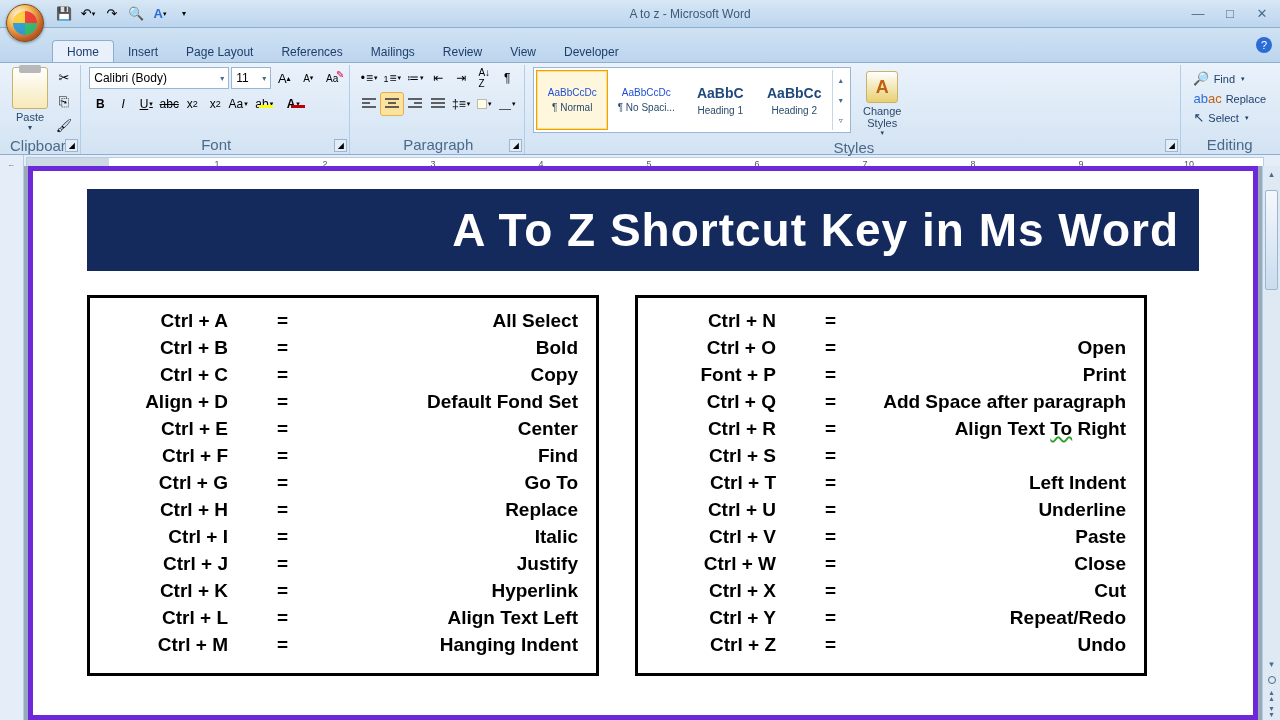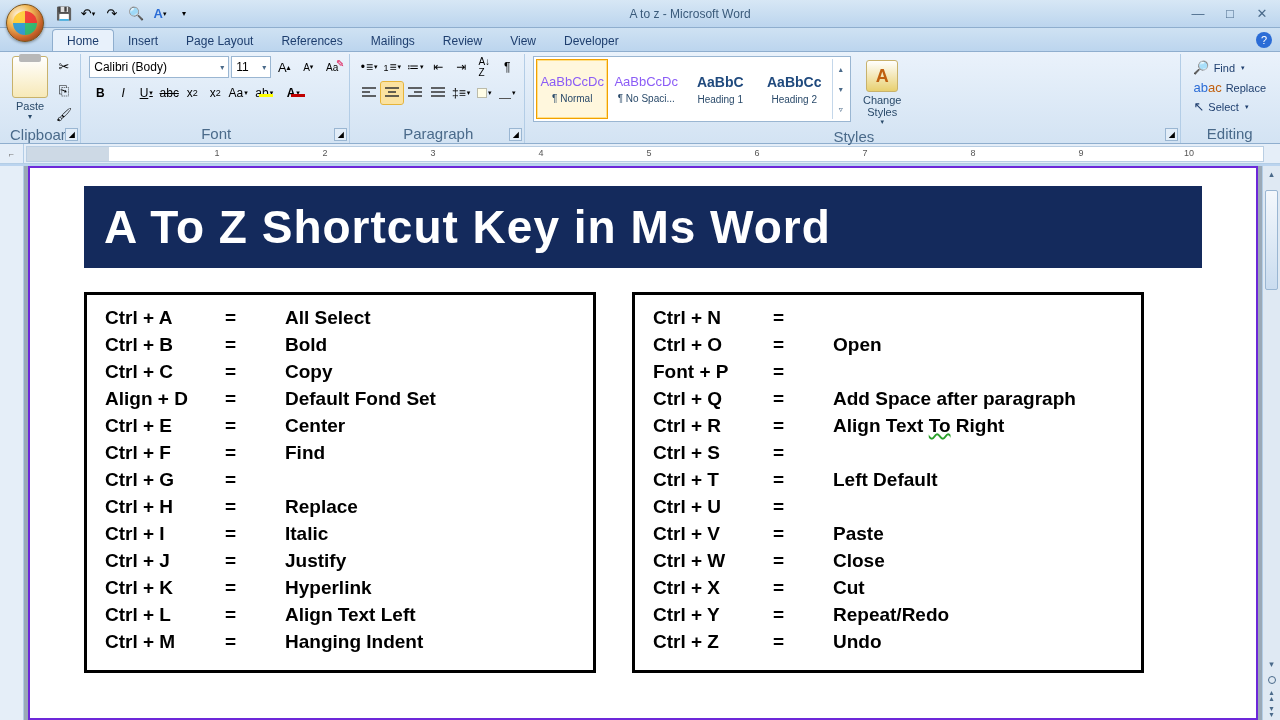--- a/index.html
+++ b/index.html
@@ -30,21 +30,21 @@
 }
 .qat-items { margin-left:48px; display:flex; gap:4px; align-items:center;}
 .qat-btn { width:20px; height:20px; display:flex; align-items:center; justify-content:center; border-radius:2px; }
 .ico { font-size:13px; line-height:1; }
 .title-center { flex:1; text-align:center; color:#3a5a7a; font-size:12px;}
 .win-controls { display:flex; gap:8px; }
 .win-btn { width:24px; height:18px; display:flex; align-items:center; justify-content:center; color:#4a6a8a; font-size:13px;}
 
 
 .tabs {
-  height:24px;
+  height:35px;
   background:linear-gradient(#cfe2f3,#bcd5ee);
   display:flex; align-items:flex-end;
   padding-left:52px;
   font-size:12px;
   border-bottom:1px solid #8faece;
 }
 .tab { padding:4px 14px 3px; color:#1e3e6e; cursor:default; border-top-left-radius:4px; border-top-right-radius:4px;}
 .tab.active { background:#e8f1fb; border:1px solid #8faece; border-bottom:none; }
 .help-ico { margin-left:auto; margin-right:8px; width:16px; height:16px; border-radius:50%; background:#2b6cd6; color:#fff; font-size:11px; display:flex; align-items:center;justify-content:center; align-self:center;}
 
@@ -113,21 +113,21 @@
 
 
 .styles-gallery{
   display:flex; gap:2px; background:#fff; border:1px solid #9ab6d2; padding:2px; height:66px;
 }
 .style-item{
   width:72px; border:1px solid transparent; padding:2px; text-align:center;
   display:flex; flex-direction:column; justify-content:center; gap:4px;
 }
 .style-item.sel{ border-color:#f2a100; background:#fff7dd; box-shadow:inset 0 0 0 1px #ffe089;}
-.style-prev{ font-size:13px; color:#8b5cf6;}
+.style-prev{ font-size:10px; color:#1d4ed8;}
 .style-item:nth-child(3) .style-prev,
 .style-item:nth-child(4) .style-prev{ color:#1f497d; font-weight:bold; font-size:14px;}
 .style-name{ font-size:10px; color:#2a4a6a; white-space:nowrap; overflow:hidden;}
 .gallery-more{ width:16px; display:flex; flex-direction:column; border-left:1px solid #c4d7ea;}
 .gallery-more div{flex:1;display:flex;align-items:center;justify-content:center;font-size:8px;color:#4a6a8a;}
 .change-styles{ width:54px; text-align:center; font-size:11px; color:#2a4a6a; padding-top:4px;}
 .change-styles .ico-big{ width:32px;height:32px;margin:0 auto 2px;background:linear-gradient(#fff,#e8d070);border:1px solid #c8b26c;border-radius:3px; display:flex;align-items:center;justify-content:center;font-size:18px;font-weight:bold;color:#c06010;}
 
 
 .edit-list{ display:flex; flex-direction:column; gap:2px; padding-top:2px;}
@@ -153,22 +153,23 @@
 .vscroll{ position:absolute; right:0; top:0; bottom:0; width:18px; background:#dfe9f3; border-left:1px solid #b3cde6; display:flex; flex-direction:column; align-items:center;}
 .vscroll .arr{height:16px;font-size:9px;color:#4a6a8a;display:flex;align-items:center;justify-content:center;width:100%;}
 .vscroll .track{flex:1;position:relative;width:100%;}
 .vscroll .thumb{position:absolute;left:2px;right:2px;top:8px;height:100px;background:linear-gradient(#f4f8fc,#cadcef);border:1px solid #9ab6d2;border-radius:2px;}
 .vscroll .pager{height:16px;width:100%;display:flex;align-items:center;justify-content:center;}
 .vscroll .pager span{width:8px;height:8px;border:1px solid #4a6a8a;border-radius:50%;}
 .vscroll .dbl{font-size:8px;color:#4a6a8a;line-height:.7;}
 
 .page{
   position:absolute; left:28px; right:22px; top:0; bottom:0;
-  background:#fff; border:2px solid #6d28d9;
+  background:#fff; border:5px solid #6d28d9;
   padding:18px 54px;
+  text-align:right;
 }
 .doc-title{
   background:#142a5c; color:#fff; font-weight:900;
   font-size:46px; padding:14px 20px; letter-spacing:1px;
   font-family:Arial,sans-serif;
 }
 .columns{ display:flex; gap:36px; margin-top:24px;}
 .col{
   border:3px solid #000; width:512px; padding:10px 18px 14px;
 }
@@ -461,20 +462,21 @@
             <div class="d">Center</div>
           </div>
           <div class="row">
             <div class="k">Ctrl + F</div>
             <div class="e">=</div>
             <div class="d">Find</div>
           </div>
           <div class="row">
             <div class="k">Ctrl + G</div>
             <div class="e">=</div>
+            <div class="d">Go To</div>
           </div>
           <div class="row">
             <div class="k">Ctrl + H</div>
             <div class="e">=</div>
             <div class="d">Replace</div>
           </div>
           <div class="row">
             <div class="k">Ctrl + I</div>
             <div class="e">=</div>
             <div class="d">Italic</div>
@@ -506,43 +508,45 @@
             <div class="e">=</div>
           </div>
           <div class="row">
             <div class="k">Ctrl + O</div>
             <div class="e">=</div>
             <div class="d">Open</div>
           </div>
           <div class="row">
             <div class="k">Font + P</div>
             <div class="e">=</div>
+            <div class="d">Print</div>
           </div>
           <div class="row">
             <div class="k">Ctrl + Q</div>
             <div class="e">=</div>
             <div class="d">Add Space after paragraph</div>
           </div>
           <div class="row">
             <div class="k">Ctrl + R</div>
             <div class="e">=</div>
             <div class="d">Align Text <span class="squiggle">To</span> Right</div>
           </div>
           <div class="row">
             <div class="k">Ctrl + S</div>
             <div class="e">=</div>
           </div>
           <div class="row">
             <div class="k">Ctrl + T</div>
             <div class="e">=</div>
-            <div class="d">Left Default</div>
+            <div class="d">Left Indent</div>
           </div>
           <div class="row">
             <div class="k">Ctrl + U</div>
             <div class="e">=</div>
+            <div class="d">Underline</div>
           </div>
           <div class="row">
             <div class="k">Ctrl + V</div>
             <div class="e">=</div>
             <div class="d">Paste</div>
           </div>
           <div class="row">
             <div class="k">Ctrl + W</div>
             <div class="e">=</div>
             <div class="d">Close</div>

